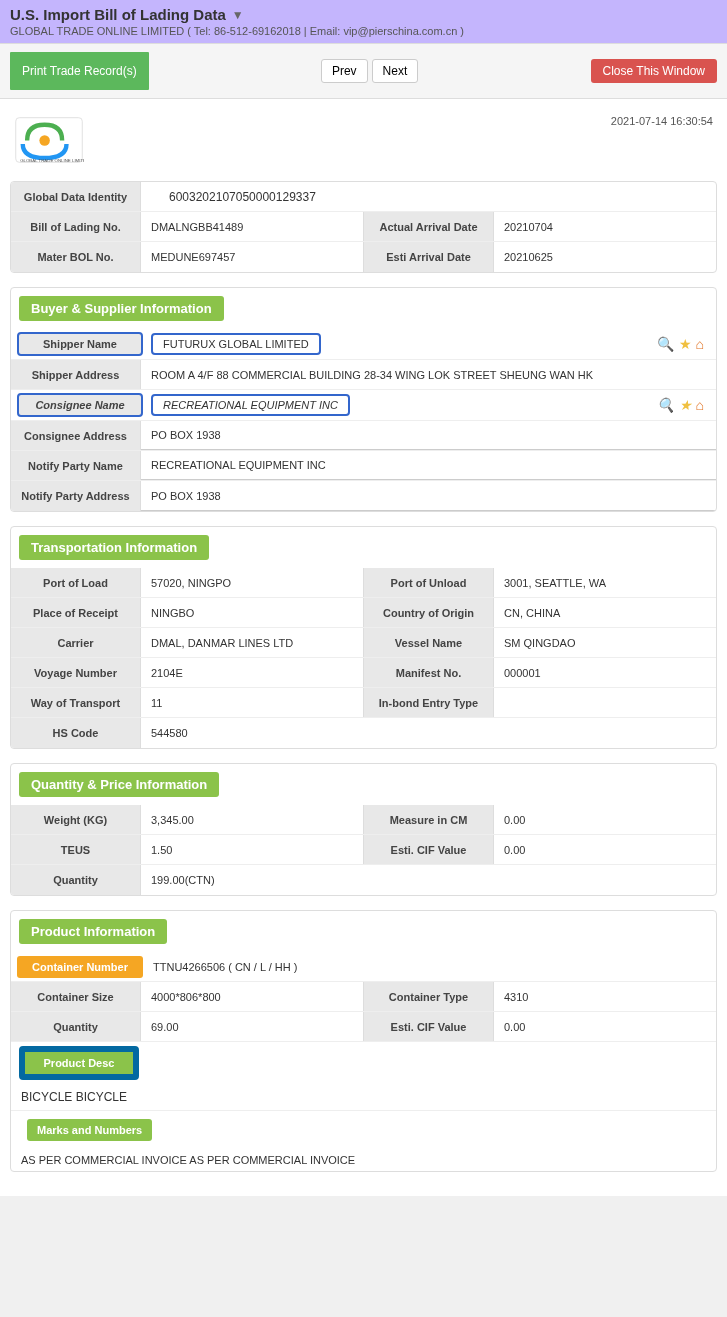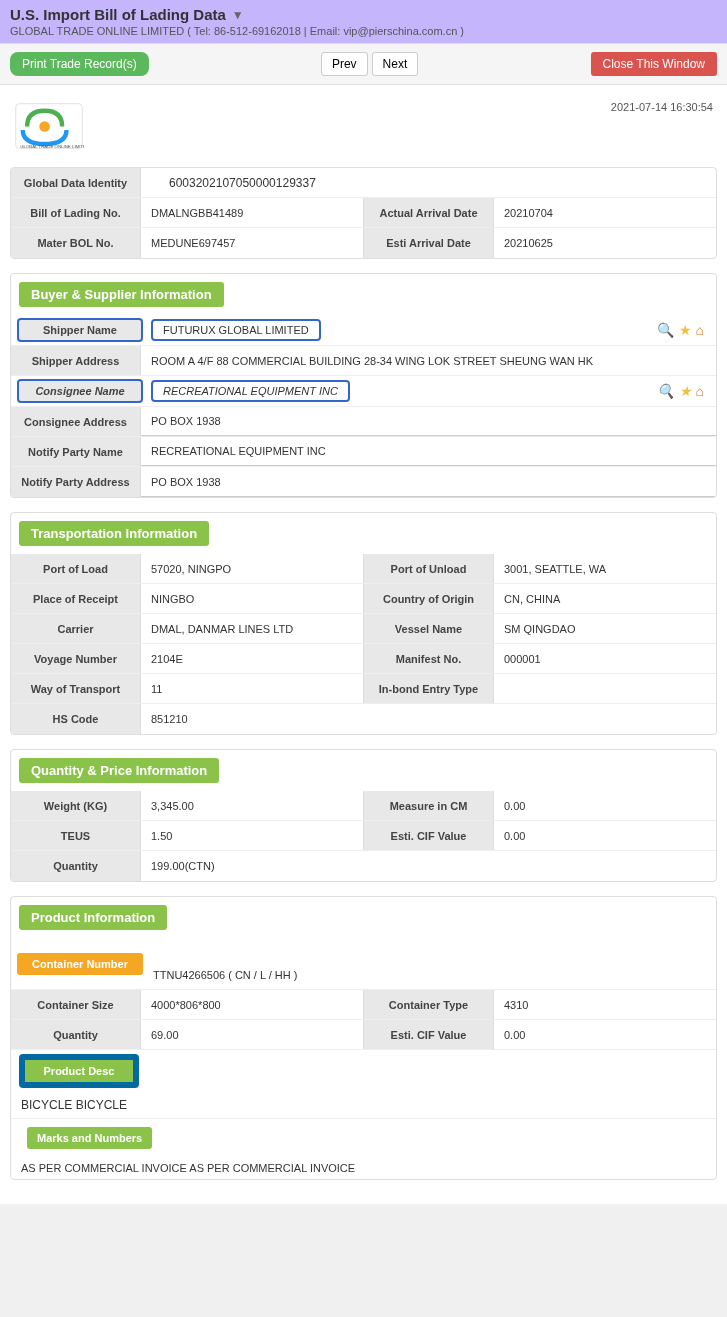--- a/index.html
+++ b/index.html
@@ -4,21 +4,21 @@
   <style>
     * { box-sizing: border-box; margin: 0; padding: 0; }
     body { font-family: Arial, sans-serif; font-size: 12px; background: #f0f0f0; color: #333; width: 727px; }
 
     .top-bar { background: #c4b5fd; padding: 6px 10px; border-bottom: 1px solid #ddd; }
     .top-title { font-size: 15px; font-weight: bold; color: #333; display: flex; align-items: center; gap: 6px; }
     .top-title .arrow { color: #666; font-size: 12px; cursor: pointer; }
     .top-subtitle { font-size: 11px; color: #555; margin-top: 2px; }
 
     .toolbar { background: #f5f5f5; padding: 8px 10px; display: flex; align-items: center; gap: 8px; border-bottom: 1px solid #ddd; }
-    .btn-print { background: #5cb85c; color: #fff; border: none; padding: 5px 12px; border-radius: 8px; cursor: pointer; font-size: 12px; }
+    .btn-print { background: #5cb85c; color: #fff; border: none; padding: 12px 12px; border-radius: 1px; cursor: pointer; font-size: 12px; }
     .btn-nav { background: #fff; border: 1px solid #ccc; padding: 4px 10px; border-radius: 3px; cursor: pointer; font-size: 12px; }
     .btn-close { background: #d9534f; color: #fff; border: none; padding: 5px 12px; border-radius: 3px; cursor: pointer; font-size: 12px; margin-left: auto; }
 
     .content { padding: 10px; background: #fff; }
 
     .record-header { display: flex; justify-content: space-between; align-items: flex-start; margin-bottom: 10px; padding: 6px 4px; }
     .logo { display: flex; flex-direction: column; align-items: center; }
     .record-datetime { font-size: 11px; color: #555; text-align: right; }
 
     .info-card { border: 1px solid #ddd; border-radius: 4px; margin-bottom: 14px; overflow: hidden; }
@@ -225,21 +225,21 @@
         <div class="field-value">11</div>
       </div>
       <div class="half">
         <div class="field-label">In-bond Entry Type</div>
         <div class="field-value"></div>
       </div>
     </div>
 
     <div class="field-row">
       <div class="field-label">HS Code</div>
-      <div class="field-value">851210</div>
+      <div class="field-value">544580</div>
     </div>
   </div>
 
   <div class="info-card">
     <div>
       <span class="section-header">Quantity &amp; Price Information</span>
     </div>
 
     <div class="double-row">
       <div class="half">
@@ -271,21 +271,21 @@
 
   <div class="info-card">
     <div>
       <span class="section-header">Product Information</span>
     </div>
 
     <div class="field-row" style="padding:3px 6px; align-items:center;">
       <div style="background:#f5a623; color:#fff; font-weight:bold; font-size:11px; padding:5px 8px; min-width:126px; max-width:126px; text-align:center; display:flex; align-items:center; justify-content:center; border-radius:3px;">
         <span>Container Number</span>
       </div>
-      <div class="field-value" style="padding-left:10px;margin-top:23px;">TTNU4266506 ( CN / L / HH )</div>
+      <div class="field-value" style="padding-left:10px;">TTNU4266506 ( CN / L / HH )</div>
     </div>
 
     <div class="double-row">
       <div class="half">
         <div class="field-label">Container Size</div>
         <div class="field-value">4000*806*800</div>
       </div>
       <div class="half">
         <div class="field-label">Container Type</div>
         <div class="field-value">4310</div>

